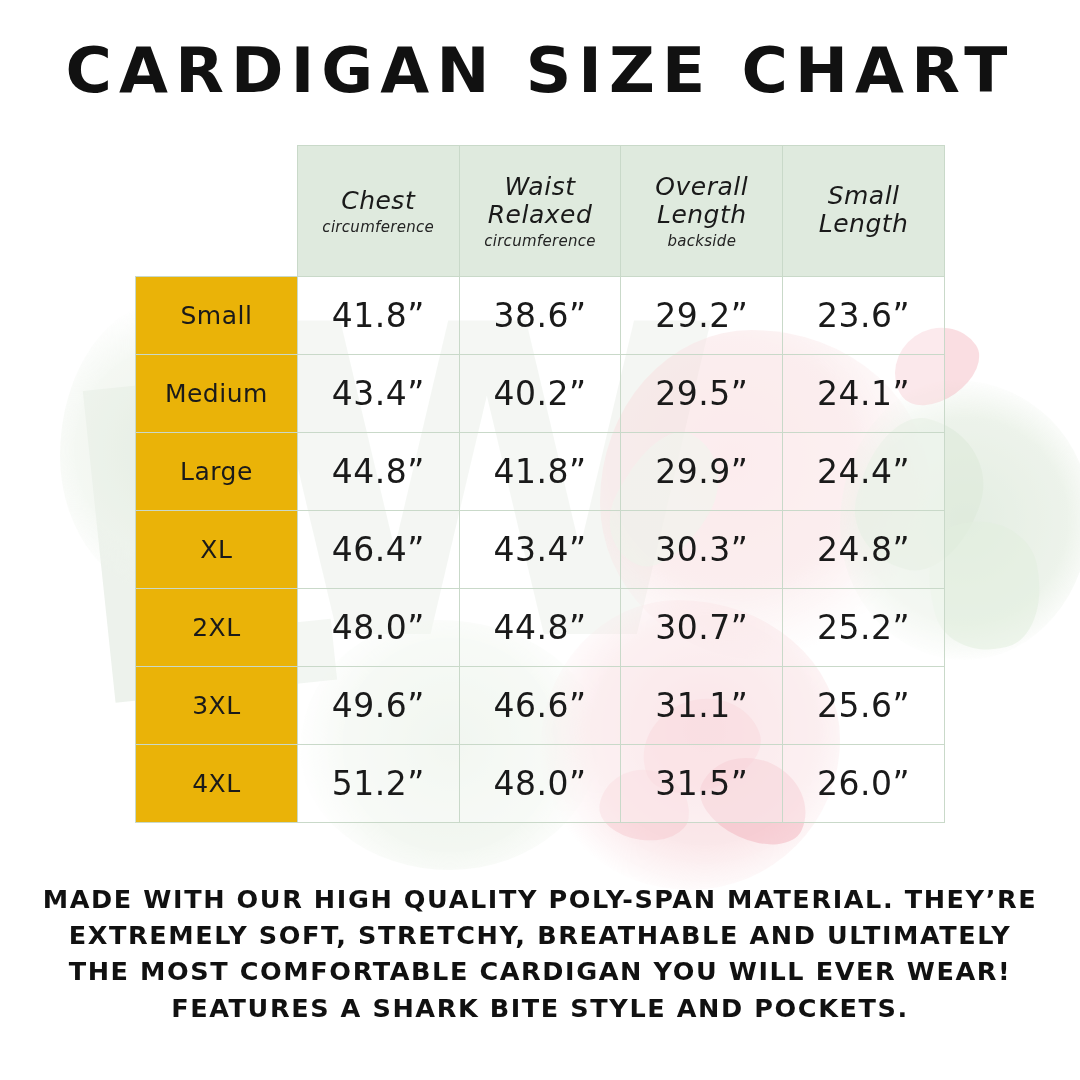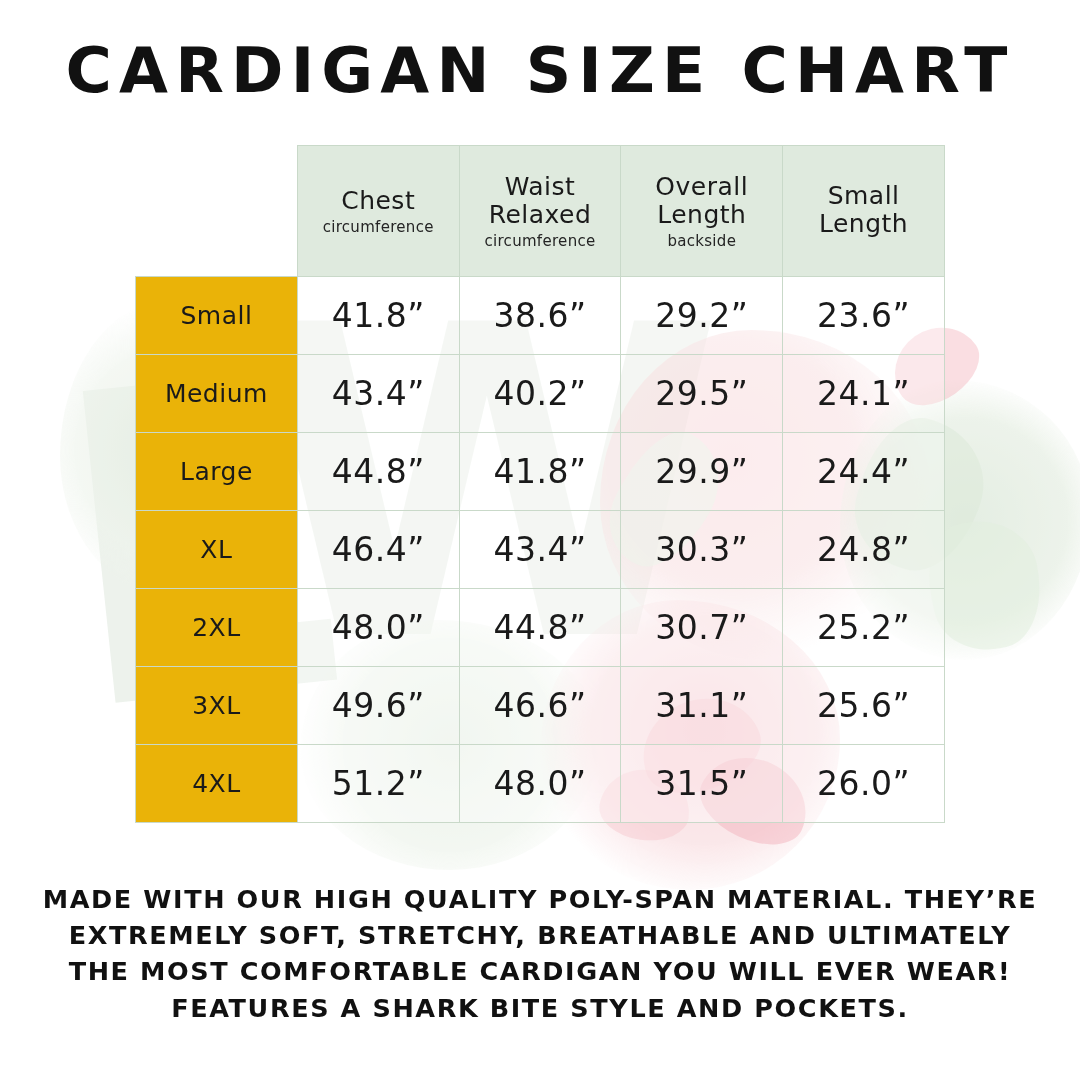--- a/index.html
+++ b/index.html
@@ -121,20 +121,21 @@
     text-align: center;
     vertical-align: middle;
     font-family: "DejaVu Sans", sans-serif;
     color: #1a1a1a;
   }
   thead th {
     background: #dfeade;
     height: 118px;
     padding: 6px 4px;
     font-weight: 400;
+    font-style: italic;
   }
   thead th.corner {
     background: transparent;
     border-top: none;
     border-left: none;
   }
   .th-main {
     display: block;
     font-size: 25px;
     line-height: 1.12;

